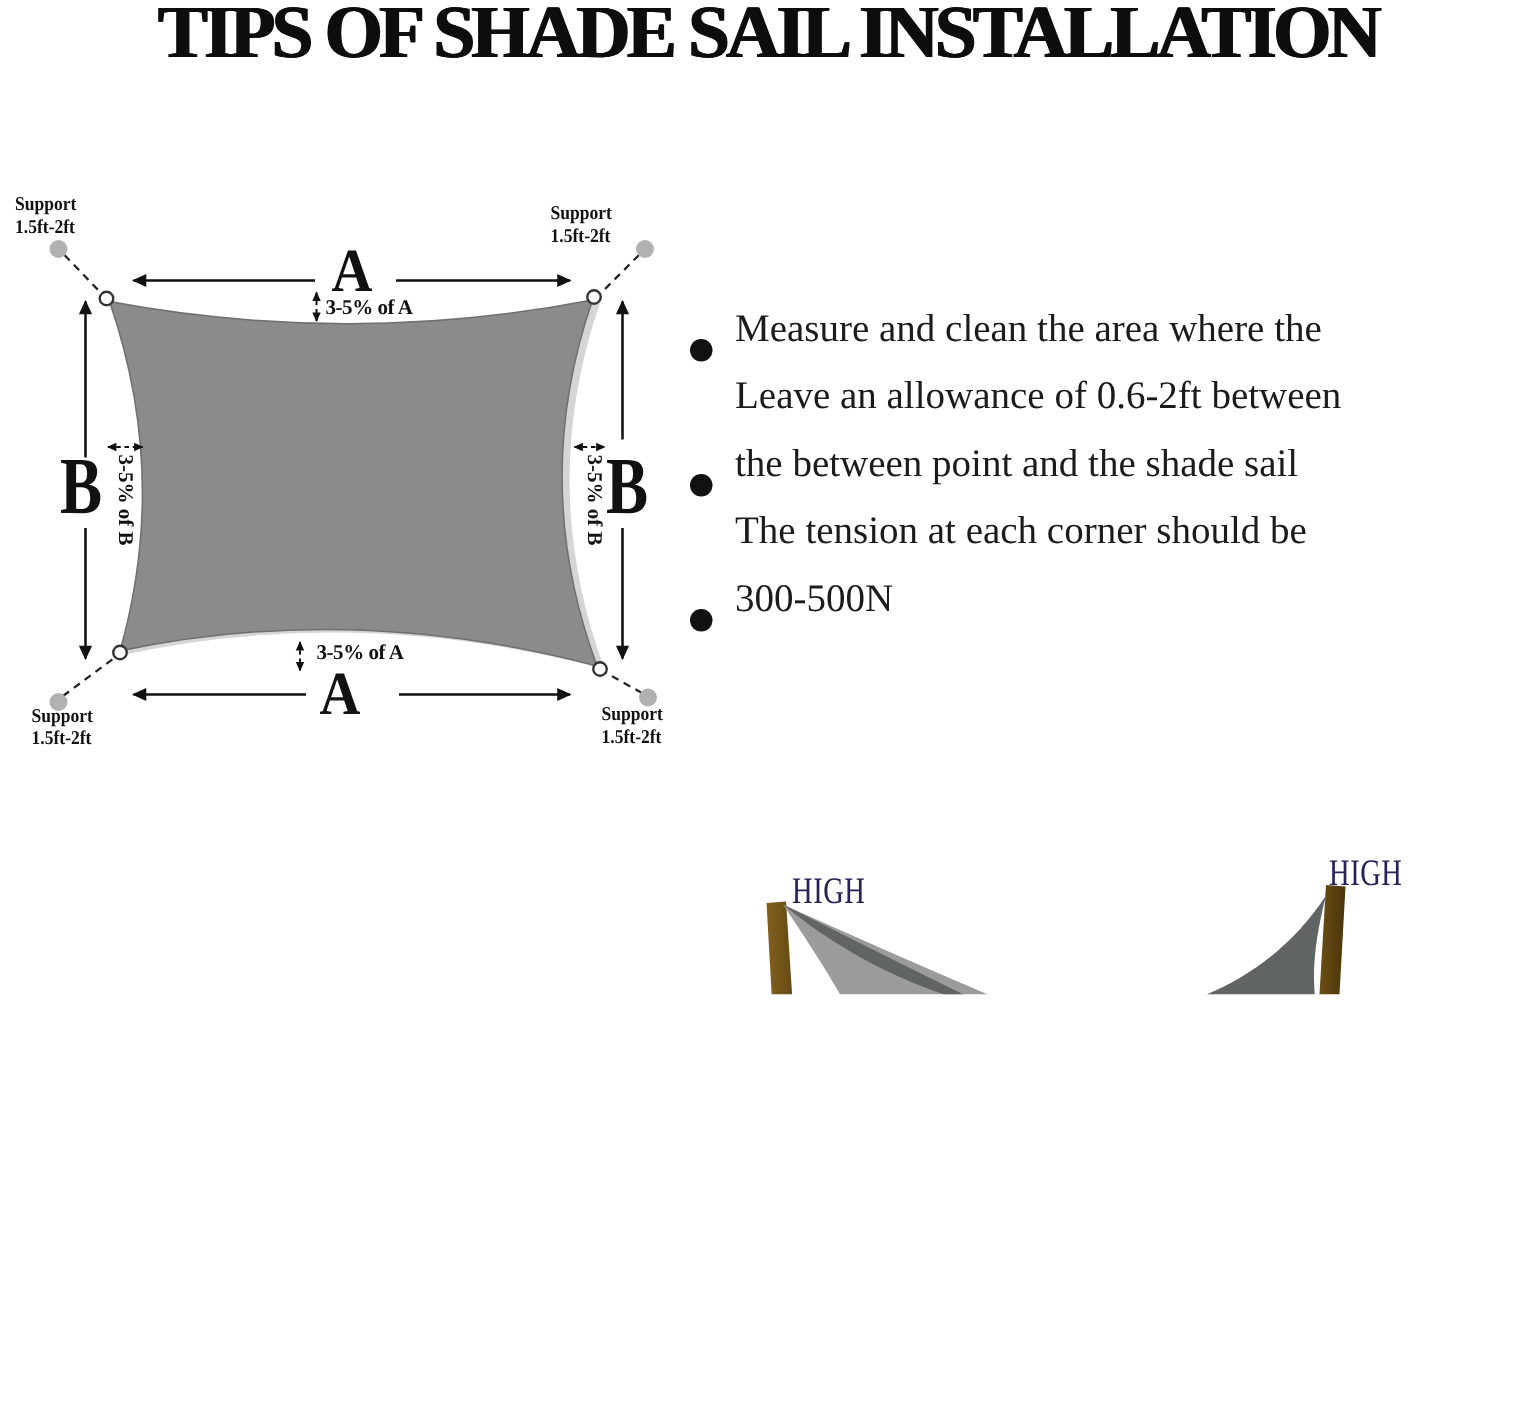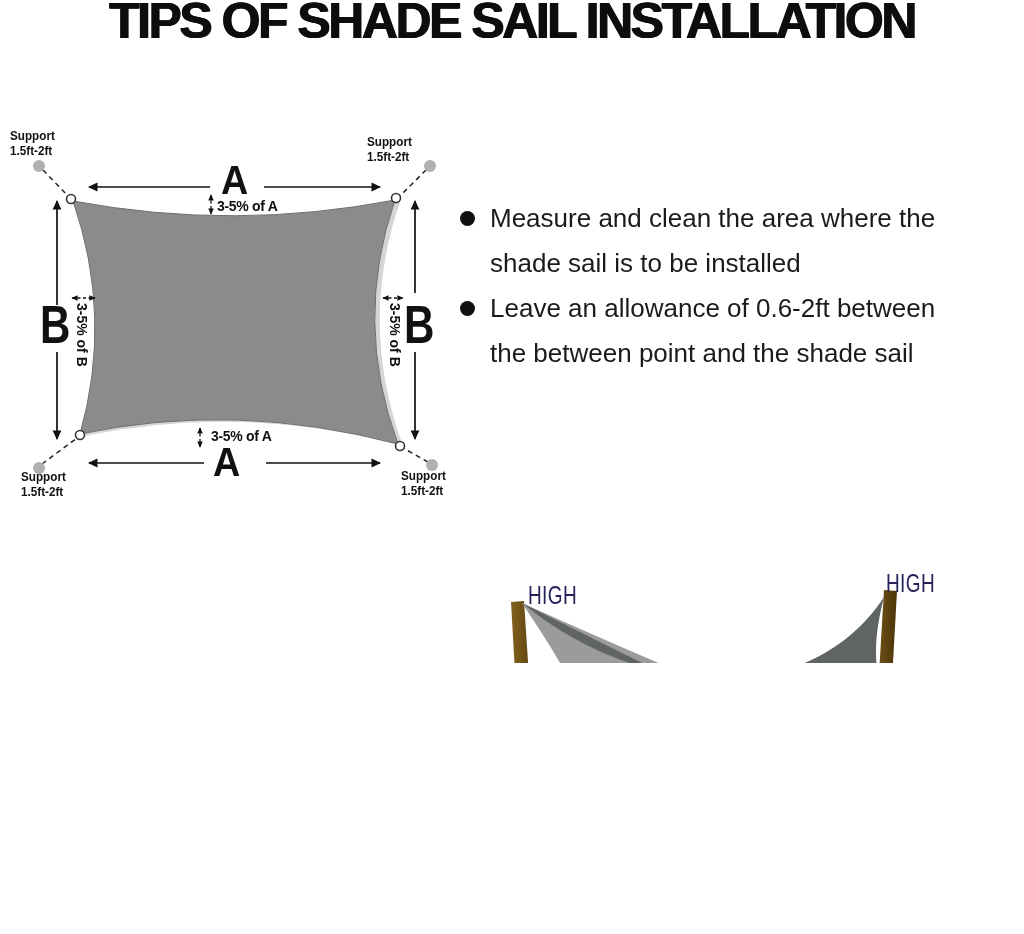--- a/index.html
+++ b/index.html
@@ -1,33 +1,33 @@
 <!DOCTYPE html>
 <html><head>
 <meta charset="utf-8">
 <style>
   html,body{margin:0;padding:0;background:#fff;}
   .page{position:relative;width:1024px;height:663px;background:#fff;overflow:hidden;
-        font-family:Liberation Sans, sans-serif;color:#1b1b1b;}
+        font-family:Liberation Serif, serif;color:#1b1b1b;}
   .title{position:absolute;top:-8px;left:0;right:0;text-align:center;margin:0;
          font-size:50px;font-weight:bold;letter-spacing:-2.5px;color:#0d0d0d;
          text-shadow:0.6px 0 0 #0d0d0d,-0.6px 0 0 #0d0d0d;white-space:nowrap;}
   .abs{position:absolute;}
   
   .support{font-size:13px;font-weight:bold;line-height:15px;color:#111;
            transform:scaleX(.9);transform-origin:left top;}
   .support span{display:block;white-space:nowrap;}
   .dim-letter{font-size:41px;font-weight:bold;line-height:1;color:#111;
               transform:scaleX(.92);transform-origin:left top;}
   .dim-letter.big{font-size:54px;transform:scaleX(.78);}
   .pct{font-size:14px;font-weight:bold;letter-spacing:-0.3px;color:#111;white-space:nowrap;}
   .pct.vert{writing-mode:vertical-rl;letter-spacing:0;}
   
   .blist{position:absolute;}
-  .bitem{display:flex;align-items:flex-start;}
+  .bitem{display:flex;align-items:flex-end;}
   .bdot{flex:0 0 auto;width:15px;height:15px;border-radius:50%;background:#111;
         margin:15px 15px 0 0;}
   .blines{font-size:26px;line-height:45px;}
   .blines span{display:block;white-space:nowrap;}
   
   .hl-label{font-size:25px;color:#252358;transform:scaleX(.76);transform-origin:left top;
             white-space:nowrap;letter-spacing:.5px;}
 </style>
 </head>
 <body>
@@ -117,28 +117,34 @@
   <div class="abs pct" style="left:217px;top:198px;">3-5% of A</div>
   <div class="abs pct" style="left:211px;top:428px;">3-5% of A</div>
   <div class="abs pct vert" style="left:74px;top:303px;">3-5% of B</div>
   <div class="abs pct vert" style="left:387px;top:303px;">3-5% of B</div>
 
   <div class="blist" style="left:460px;top:196px;">
     <div class="bitem">
       <span class="bdot"></span>
       <div class="blines">
         <span>Measure and clean the area where the</span>
-        <span>shade sail is to be installed</span>
       </div>
     </div>
     <div class="bitem">
       <span class="bdot"></span>
       <div class="blines">
         <span>Leave an allowance of 0.6-2ft between</span>
         <span>the between point and the shade sail</span>
+      </div>
+    </div>
+    <div class="bitem">
+      <span class="bdot"></span>
+      <div class="blines">
+        <span>The tension at each corner should be</span>
+        <span>300-500N</span>
       </div>
     </div>
   </div>
 
   <div class="blist" style="left:2px;top:640px;">
   </div>
 
   <div class="abs" style="left:460px;top:550px;width:564px;height:384px;">
     <svg width="564" height="384" viewBox="0 0 564 384">
       <defs>

